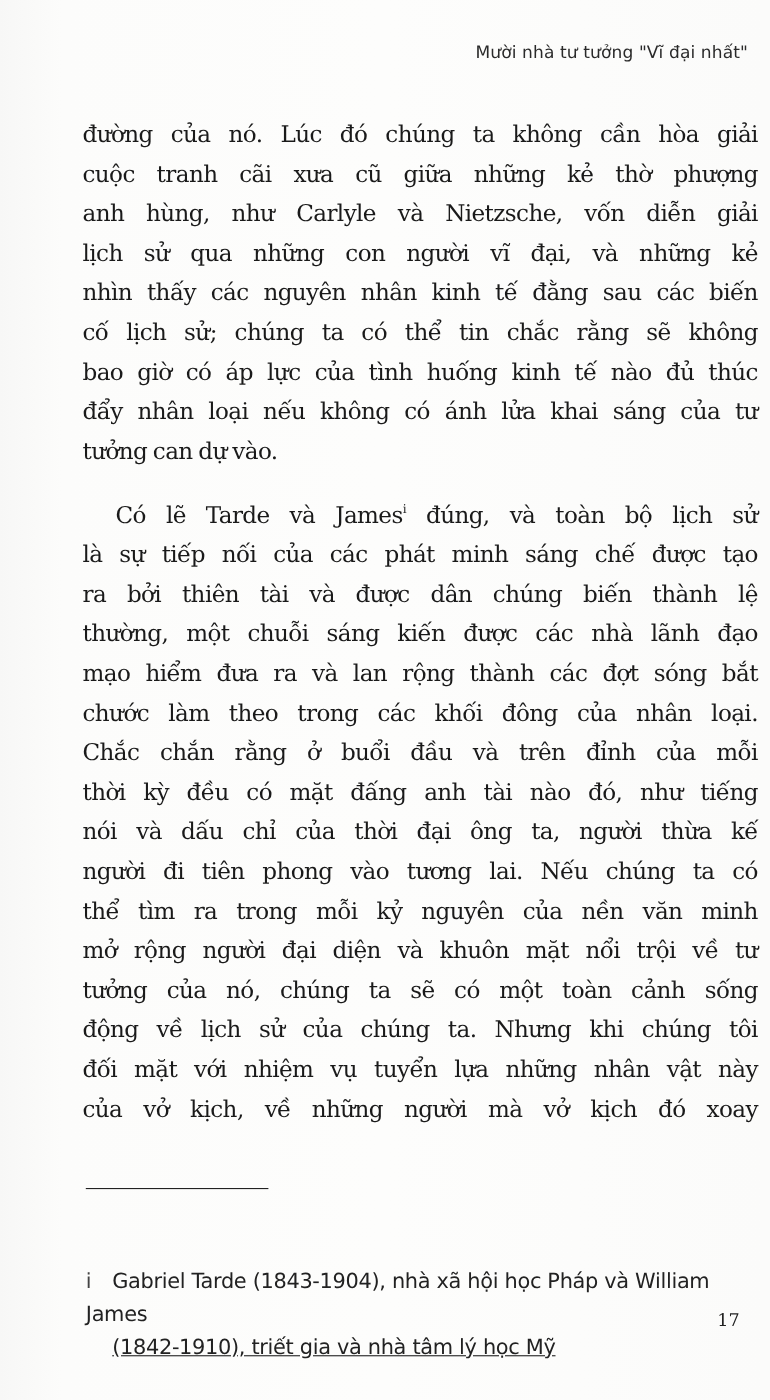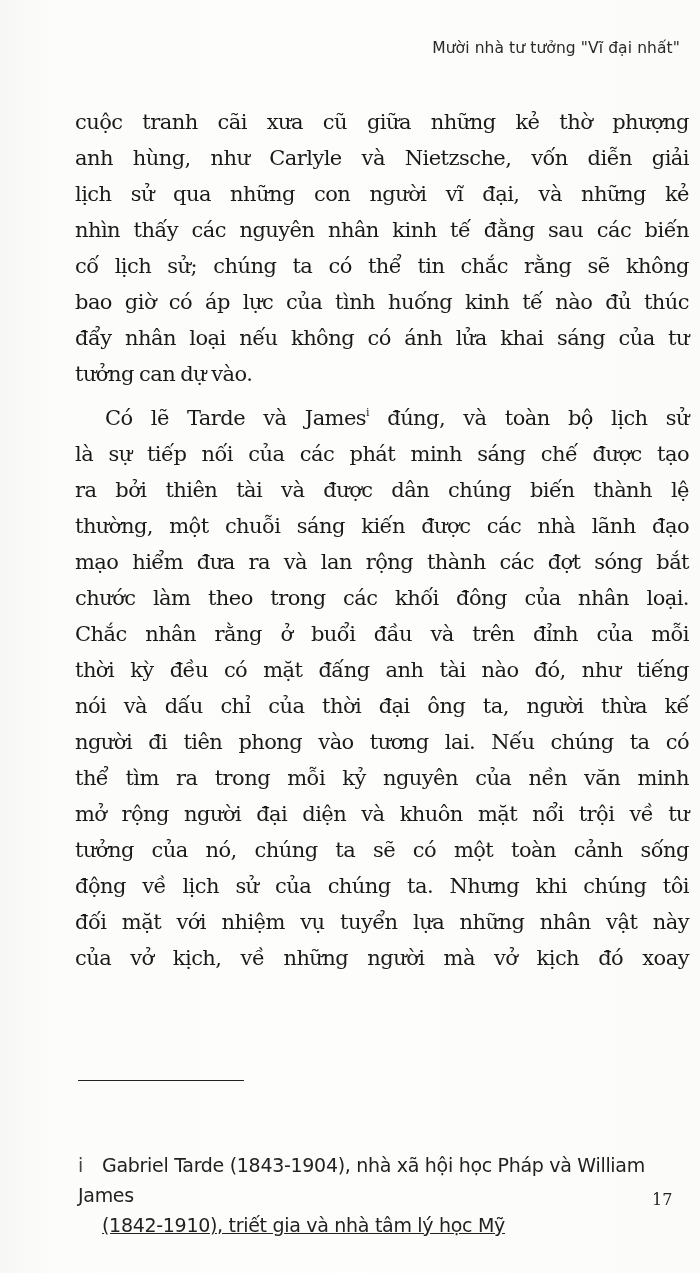--- a/index.html
+++ b/index.html
@@ -50,21 +50,21 @@
       letter-spacing: -0.55px;
       word-spacing: -1px;
     }
     .line.last {
       text-align-last: left;
     }
     .line.indent {
       padding-left: 30px;
     }
     .paragraph + .paragraph {
-      margin-top: 8px;
+      margin-top: 22px;
     }
     sup.footnote-ref {
       font-size: 11px;
       vertical-align: 9px;
       line-height: 0;
     }
     .footnote-rule {
       position: absolute;
       left: 78px;
       top: 1080px;
@@ -105,38 +105,39 @@
 </head>
 <body>
 
 <div class="page">
 
   <div class="running-header">Mười nhà tư tưởng "Vĩ đại nhất"</div>
 
   <div class="body-text">
 
     <div class="paragraph">
+      <span class="line">đường của nó. Lúc đó chúng ta không cần hòa giải</span>
       <span class="line">cuộc tranh cãi xưa cũ giữa những kẻ thờ phượng</span>
       <span class="line">anh hùng, như Carlyle và Nietzsche, vốn diễn giải</span>
       <span class="line">lịch sử qua những con người vĩ đại, và những kẻ</span>
       <span class="line">nhìn thấy các nguyên nhân kinh tế đằng sau các biến</span>
       <span class="line">cố lịch sử; chúng ta có thể tin chắc rằng sẽ không</span>
       <span class="line">bao giờ có áp lực của tình huống kinh tế nào đủ thúc</span>
       <span class="line">đẩy nhân loại nếu không có ánh lửa khai sáng của tư</span>
       <span class="line last">tưởng can dự vào.</span>
     </div>
 
     <div class="paragraph">
       <span class="line indent"><span>Có lẽ Tarde và James</span><sup class="footnote-ref">i</sup><span> đúng, và toàn bộ lịch sử</span></span>
       <span class="line">là sự tiếp nối của các phát minh sáng chế được tạo</span>
       <span class="line">ra bởi thiên tài và được dân chúng biến thành lệ</span>
       <span class="line">thường, một chuỗi sáng kiến được các nhà lãnh đạo</span>
       <span class="line">mạo hiểm đưa ra và lan rộng thành các đợt sóng bắt</span>
       <span class="line">chước làm theo trong các khối đông của nhân loại.</span>
-      <span class="line">Chắc nhân rằng ở buổi đầu và trên đỉnh của mỗi</span>
+      <span class="line">Chắc chắn rằng ở buổi đầu và trên đỉnh của mỗi</span>
       <span class="line">thời kỳ đều có mặt đấng anh tài nào đó, như tiếng</span>
       <span class="line">nói và dấu chỉ  của thời đại ông ta, người thừa kế</span>
       <span class="line">người đi tiên phong vào tương lai. Nếu chúng ta có</span>
       <span class="line">thể tìm ra trong mỗi kỷ nguyên của nền văn minh</span>
       <span class="line">mở rộng người đại diện và khuôn mặt nổi trội về tư</span>
       <span class="line">tưởng của nó, chúng ta sẽ có một toàn cảnh sống</span>
       <span class="line">động về lịch sử của chúng ta. Nhưng khi chúng tôi</span>
       <span class="line">đối mặt với nhiệm vụ tuyển lựa những nhân vật này</span>
       <span class="line">của vở kịch, về những người mà vở kịch đó xoay</span>
     </div>

